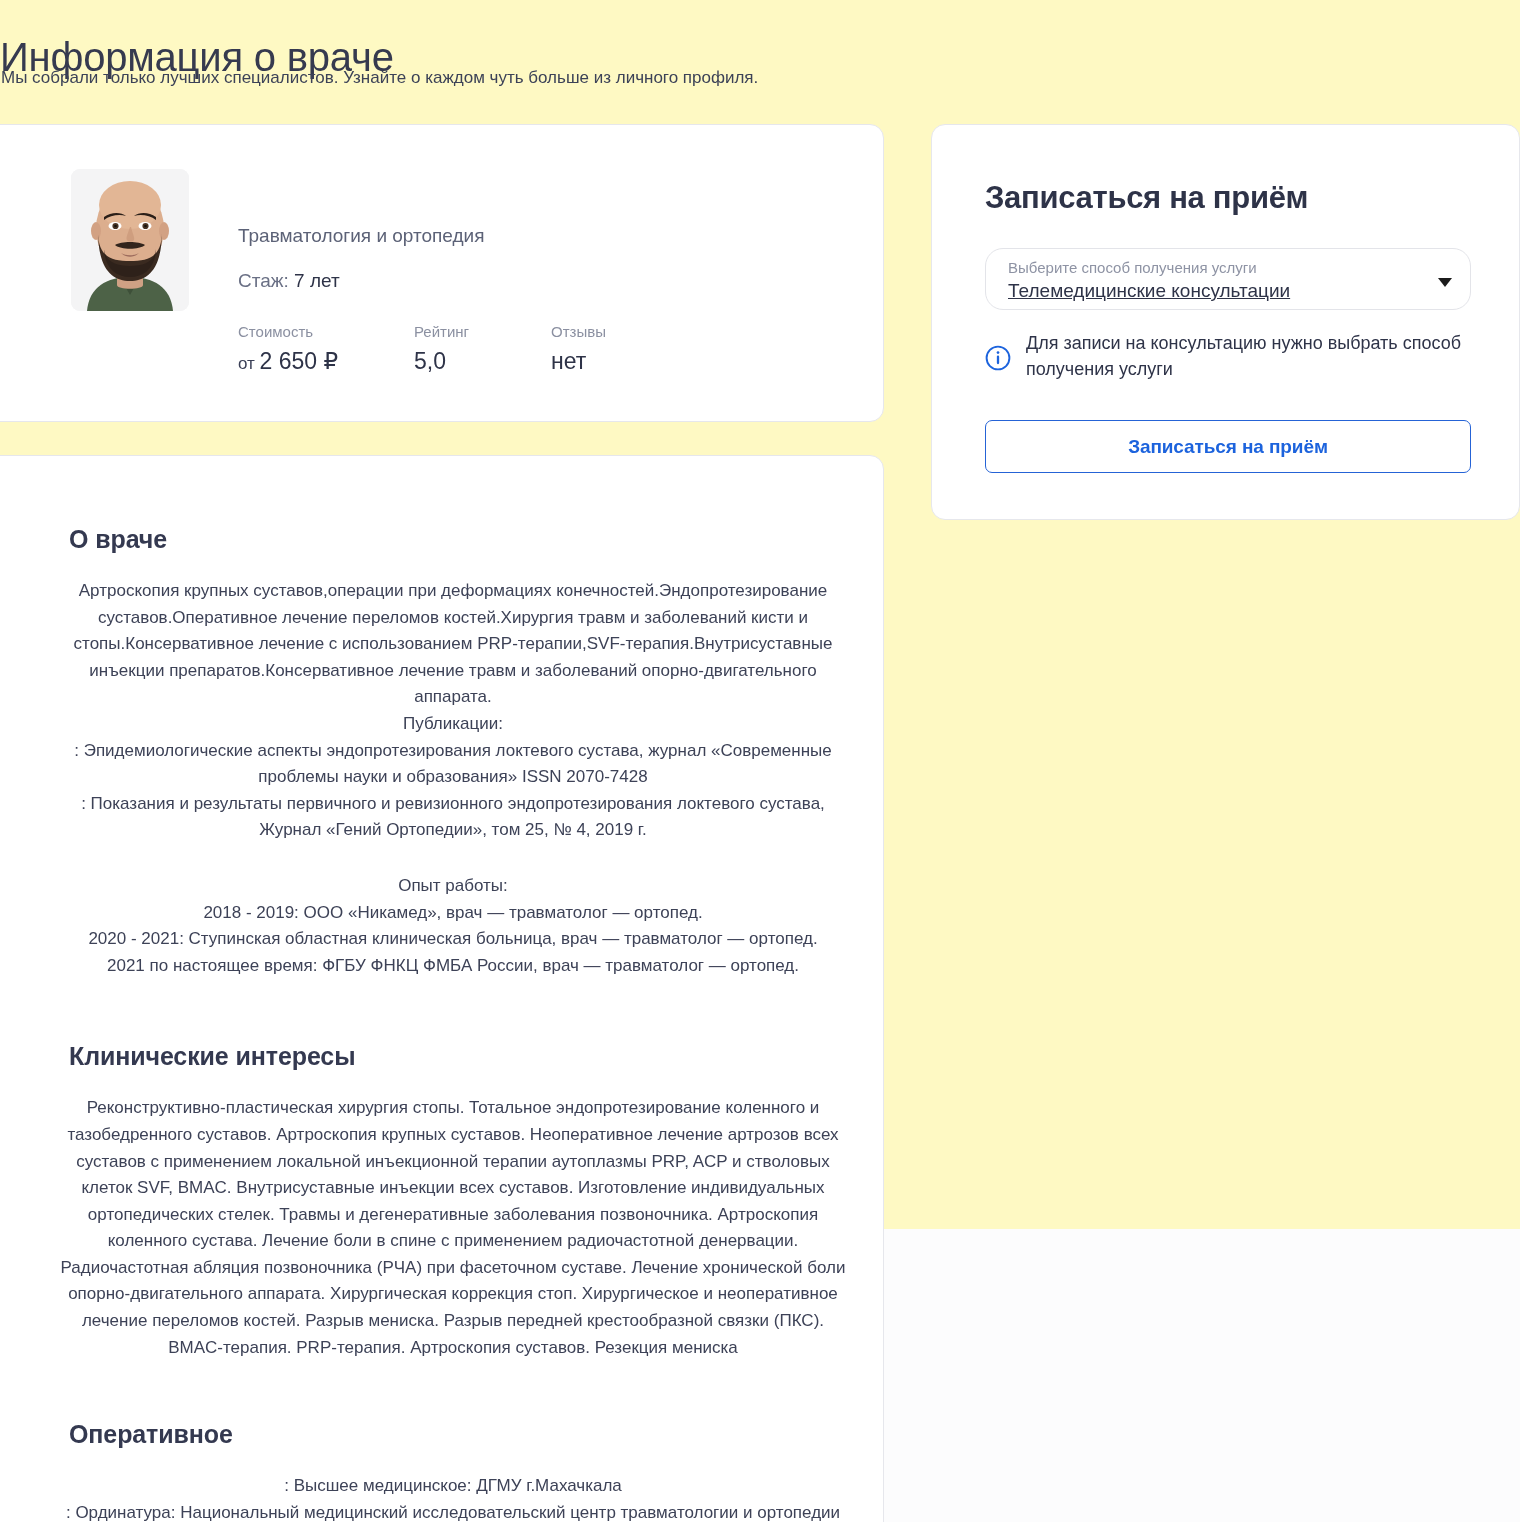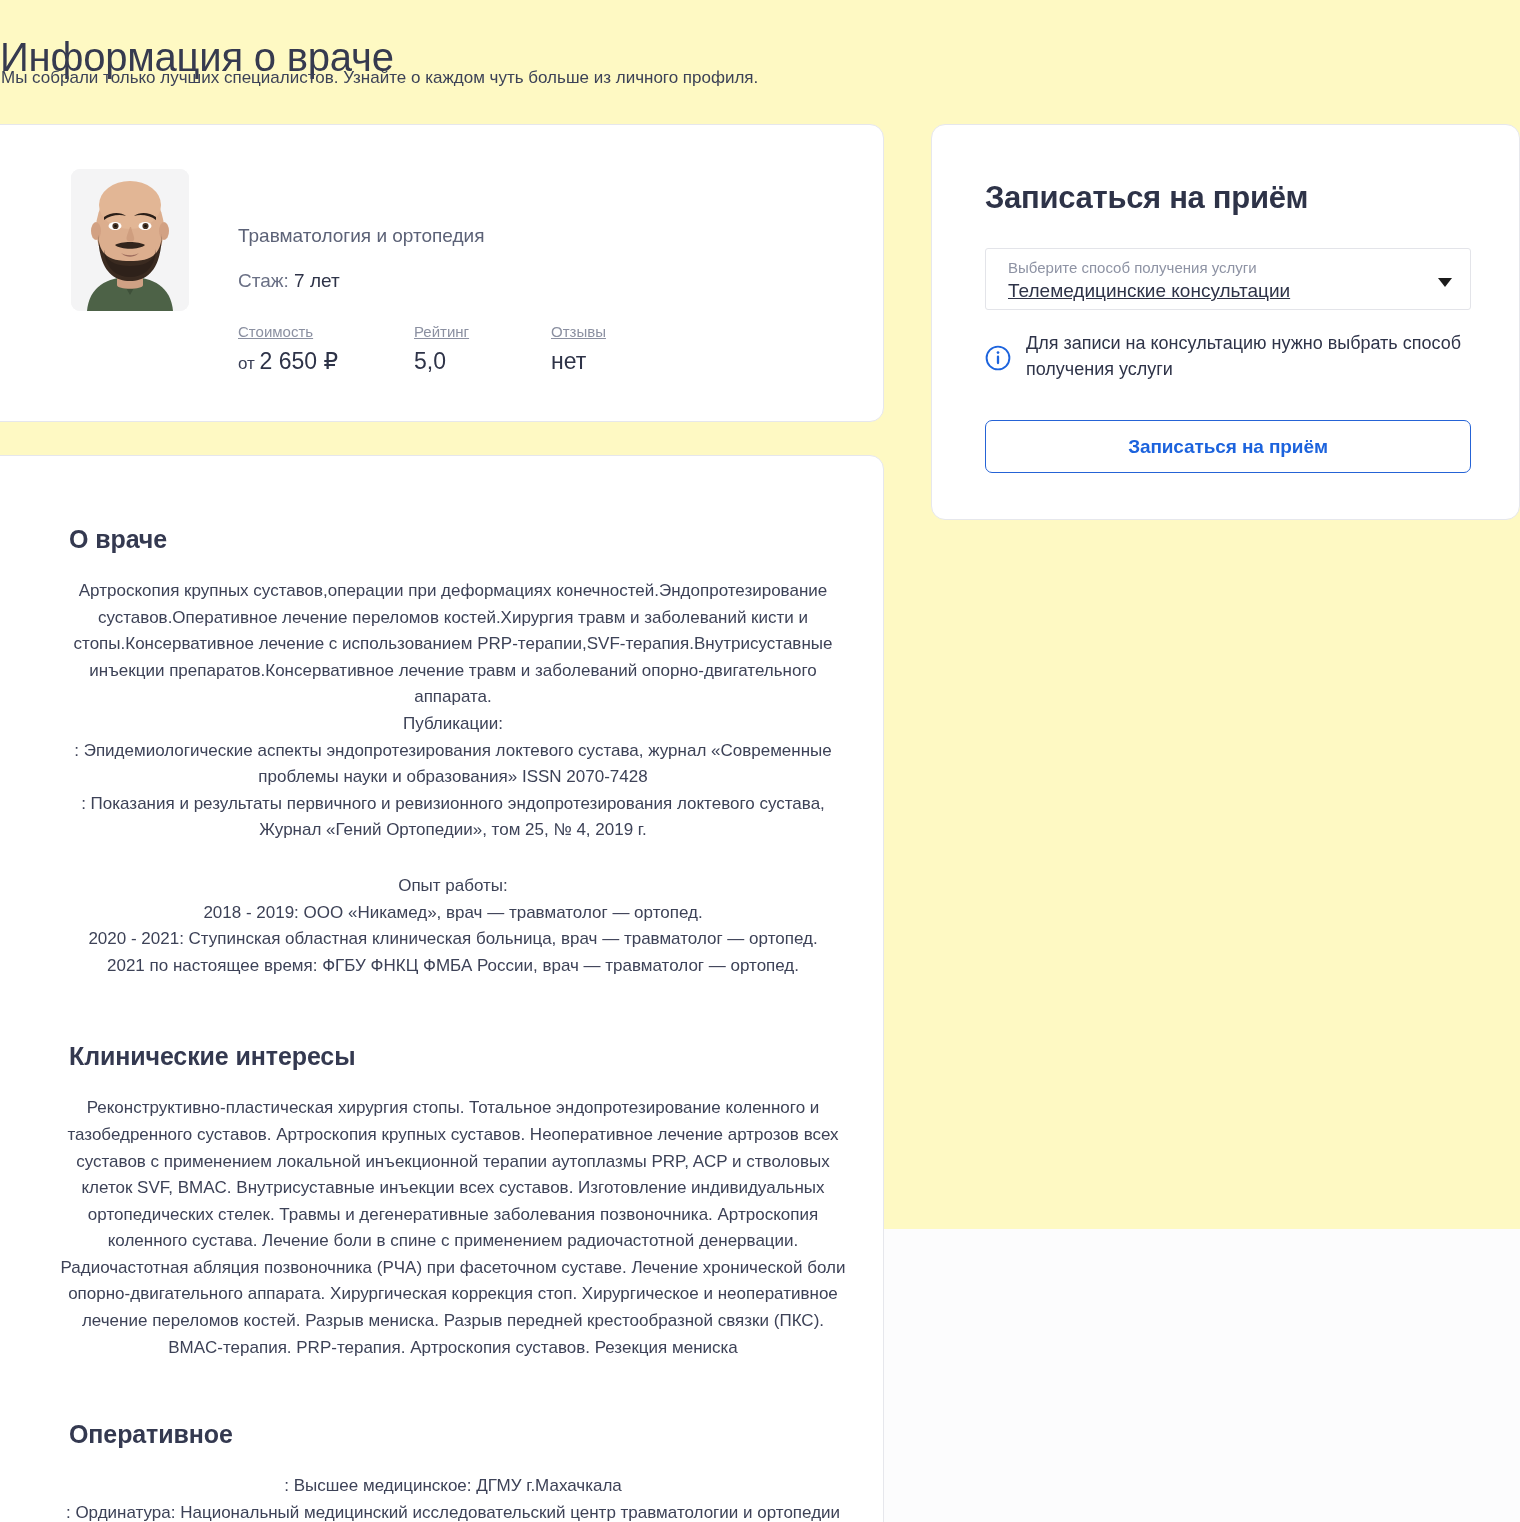--- a/index.html
+++ b/index.html
@@ -116,21 +116,20 @@
   }
   .stat { width: 0; }
   .stat:nth-child(1) { width: 176px; }
   .stat:nth-child(2) { width: 137px; }
   .stat:nth-child(3) { width: 140px; }
   .stat-label {
     font-size: 15px;
     color: #8b90a1;
     line-height: 22px;
     white-space: nowrap;
-    text-decoration: underline;
   }
   .stat-value {
     margin-top: 3px;
     font-size: 23px;
     color: #2e3348;
     font-weight: 400;
     line-height: 30px;
     white-space: nowrap;
   }
   .stat-value .pre {
@@ -194,21 +193,21 @@
     white-space: nowrap;
   }
 
   .select-field {
     position: absolute;
     left: 53px;
     top: 123px;
     width: 486px;
     height: 62px;
     border: 1px solid #e3e4e9;
-    border-radius: 3px;
+    border-radius: 18px;
     background: #ffffff;
     cursor: pointer;
   }
   .select-label {
     position: absolute;
     left: 22px;
     top: 8px;
     font-size: 15px;
     color: #8e93a4;
     line-height: 22px;

